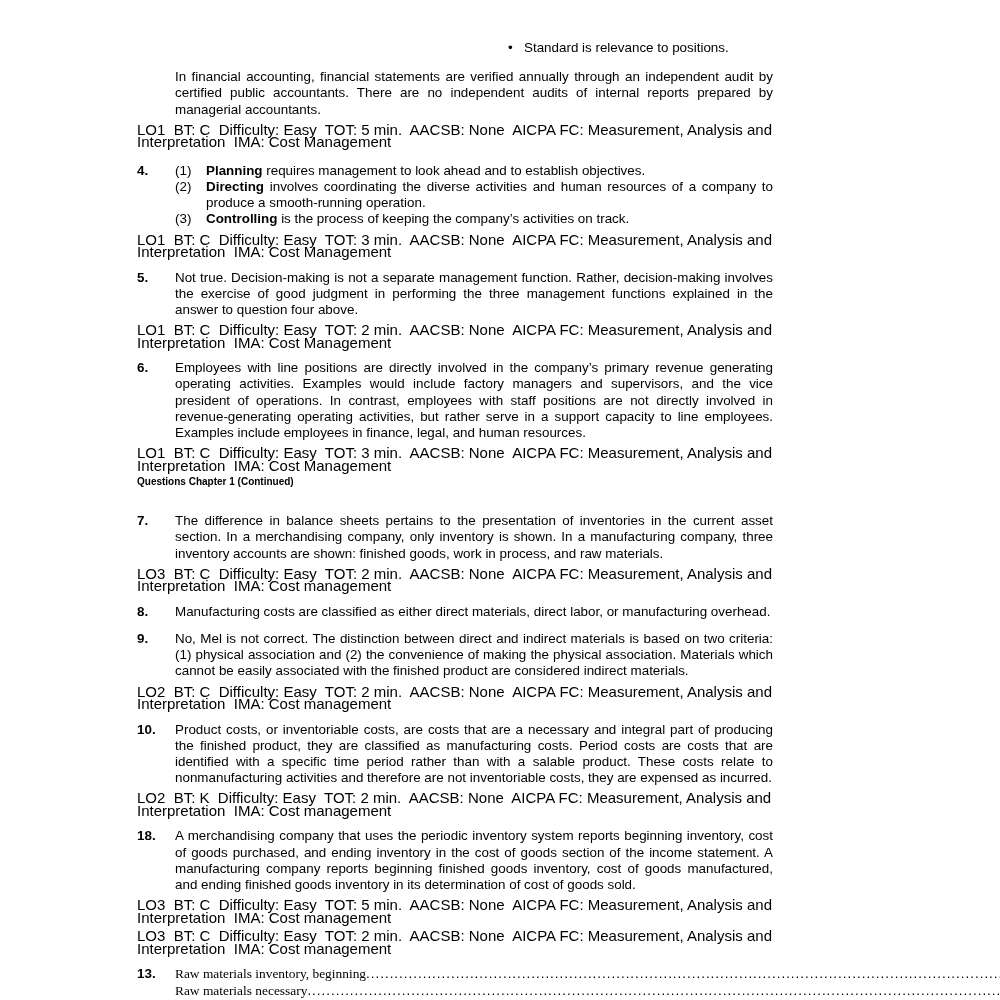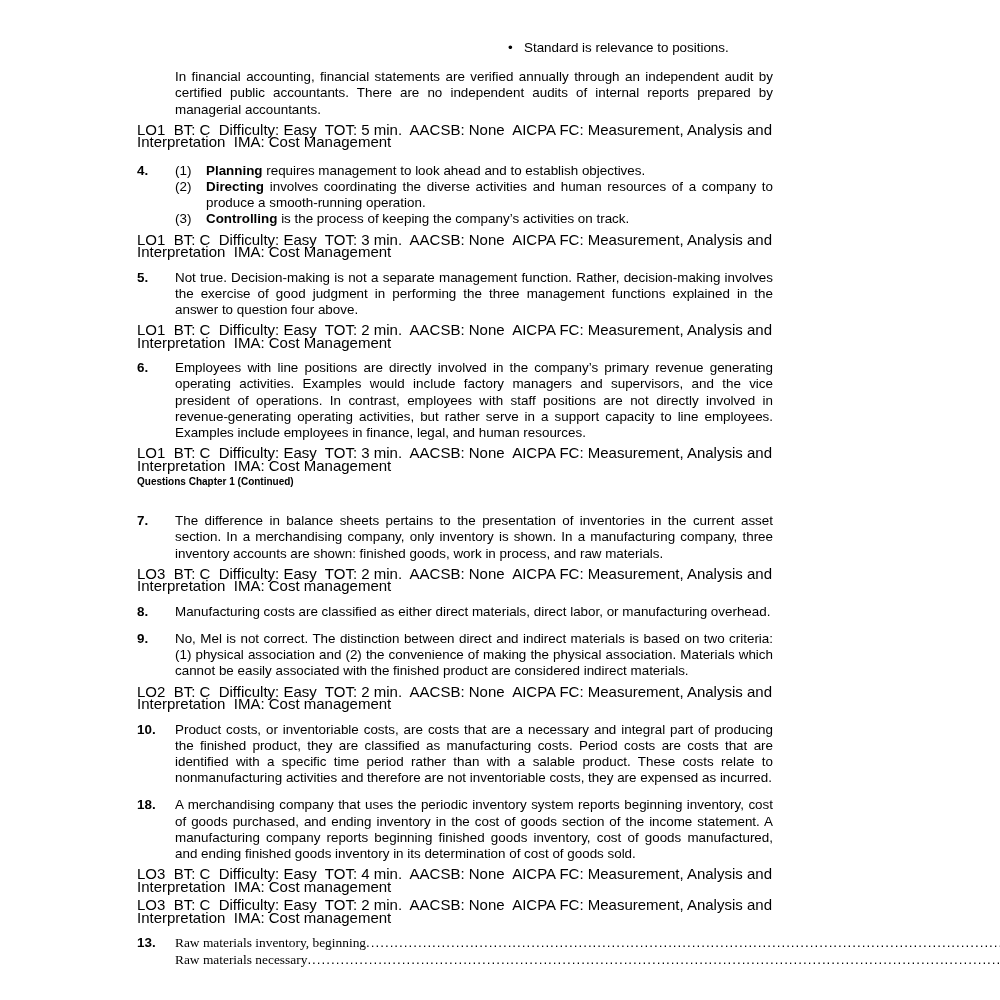--- a/index.html
+++ b/index.html
@@ -96,26 +96,27 @@
     <div class="item">
       <div class="num">9.</div>
       <div class="body">No, Mel is not correct. The distinction between direct and indirect materials is based on two criteria: (1) physical association and (2) the convenience of making the physical association. Materials which cannot be easily associated with the finished product are considered indirect materials.</div>
     </div>
     <div class="meta">LO2  BT: C  Difficulty: Easy  TOT: 2 min.  AACSB: None  AICPA FC: Measurement, Analysis and Interpretation  IMA: Cost management</div>
 
     <div class="item">
       <div class="num">10.</div>
       <div class="body">Product costs, or inventoriable costs, are costs that are a necessary and integral part of producing the finished product, they are classified as manufacturing costs. Period costs are costs that are identified with a specific time period rather than with a salable product. These costs relate to nonmanufacturing activities and therefore are not inventoriable costs, they are expensed as incurred.</div>
     </div>
+    <div class="meta">LO2  BT: K  Difficulty: Easy  TOT: 2 min.  AACSB: None  AICPA FC: Measurement, Analysis and Interpretation  IMA: Cost management</div>
 
     <div class="item">
       <div class="num">18.</div>
       <div class="body">A merchandising company that uses the periodic inventory system reports beginning inventory, cost of goods purchased, and ending inventory in the cost of goods section of the income statement. A manufacturing company reports beginning finished goods inventory, cost of goods manufactured, and ending finished goods inventory in its determination of cost of goods sold.</div>
     </div>
-    <div class="meta">LO3  BT: C  Difficulty: Easy  TOT: 4 min.  AACSB: None  AICPA FC: Measurement, Analysis and Interpretation  IMA: Cost management</div>
+    <div class="meta">LO3  BT: C  Difficulty: Easy  TOT: 5 min.  AACSB: None  AICPA FC: Measurement, Analysis and Interpretation  IMA: Cost management</div>
 
     <div class="meta">LO3  BT: C  Difficulty: Easy  TOT: 2 min.  AACSB: None  AICPA FC: Measurement, Analysis and Interpretation  IMA: Cost management</div>
 
     <div class="item">
       <div class="num">13.</div>
       <div class="body body13">
         <div class="ledger-row">
           <span class="ledger-label">Raw materials inventory, beginning </span>
           <span class="leader">........................................................................................................................................................................................</span>
 

